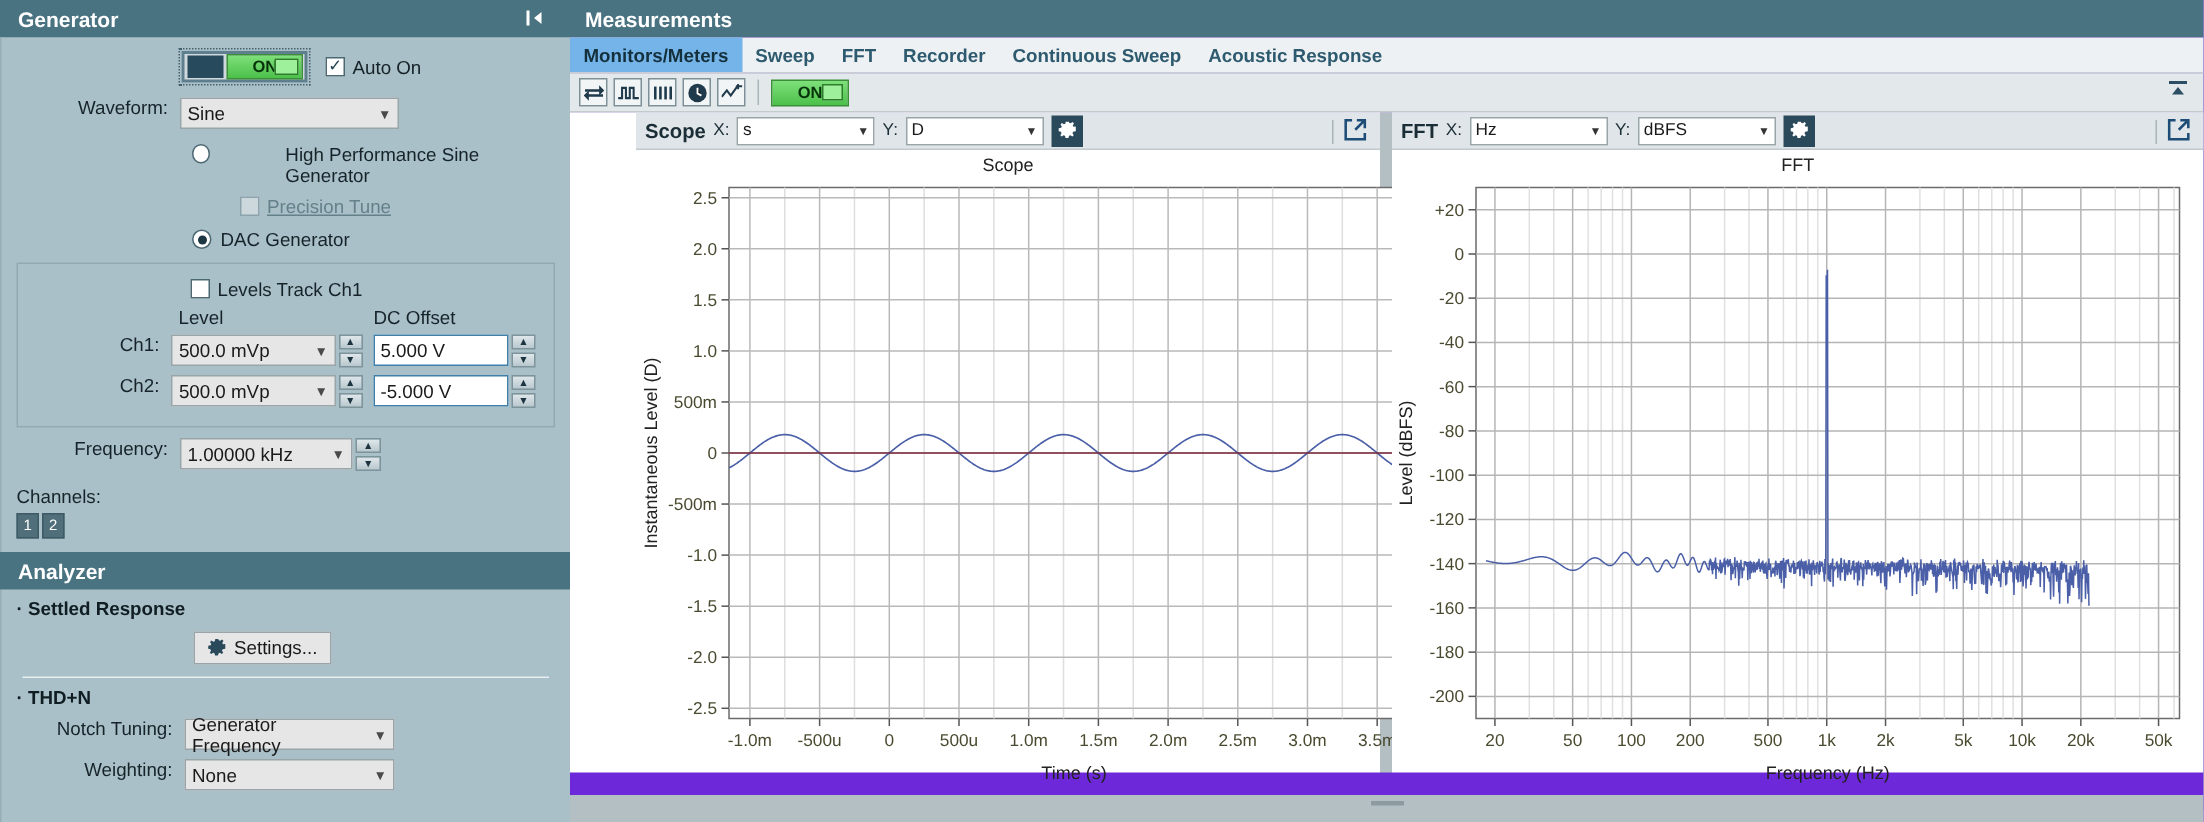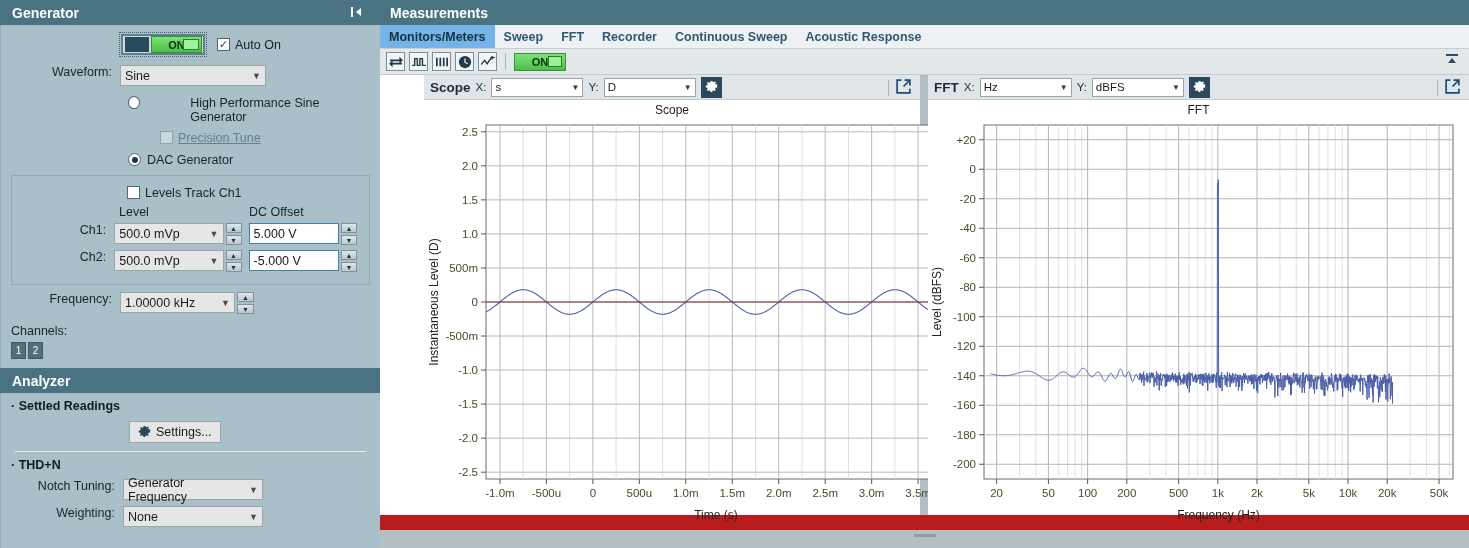--- a/index.html
+++ b/index.html
@@ -119,21 +119,21 @@
   }
   .bullet-hdr { font-weight: bold; font-size: 12.5px; color: #101d22; }
   .hr { height: 1px; background: #e7eef1; margin: 8px 4px 6px 4px; }
   .btn {
     background: #e6e6e6; border: 1px solid #9aa5aa; height: 22px;
     display: inline-flex; align-items: center; padding: 0 8px; gap: 5px;
     font-size: 12.5px; color: #1a1a1a;
   }
 
   
-  #right { flex: 1; height: 540px; background: #b91c1c; position: relative; }
+  #right { flex: 1; height: 540px; background: #6d28d9; position: relative; }
   .meas-title {
     height: 25px; background: #4a7382; color: #fff; font-weight: bold;
     font-size: 14px; display: flex; align-items: center; padding-left: 10px;
   }
   .tabbar {
     height: 24px; background: #eef1f3; display: flex; align-items: stretch;
     border-bottom: 1px solid #c7ced2;
   }
   .tab {
     display: flex; align-items: center; padding: 0 9px;
@@ -315,21 +315,21 @@
         <div class="ch-btn">1</div>
         <div class="ch-btn">2</div>
       </div>
     </div>
 
     <div class="panel-title">
       <span>Analyzer</span>
     </div>
 
     <div class="analyzer-body">
-      <div class="bullet-hdr">·&nbsp;<span>Settled Readings</span></div>
+      <div class="bullet-hdr">·&nbsp;<span>Settled Response</span></div>
       <div style="padding-left:118px; margin-top:8px;">
         <div class="btn">
           <svg width="13" height="13" viewBox="0 0 16 16">
               <path fill="#2a4a5c" d="M8 5a3 3 0 1 0 0 6 3 3 0 0 0 0-6zm7-1-1.8.4a5.6 5.6 0 0 0-.7-1.2l1-1.6-1.1-1.1-1.6 1a5.6 5.6 0 0 0-1.2-.5L9.2 0H6.8l-.4 1.8c-.4.1-.8.3-1.2.5l-1.6-1-1.1 1.1 1 1.6c-.2.4-.4.8-.5 1.2L1 5.6v2.4l1.8.4c.1.4.3.8.5 1.2l-1 1.6 1.1 1.1 1.6-1c.4.2.8.4 1.2.5l.4 1.8h2.4l.4-1.8c.4-.1.8-.3 1.2-.5l1.6 1 1.1-1.1-1-1.6c.2-.4.4-.8.5-1.2L15 8V4z"></path>
             </svg>
           <span>Settings...</span>
         </div>
       </div>
       <div class="hr"></div>
       <div class="bullet-hdr">·&nbsp;<span>THD+N</span></div>

